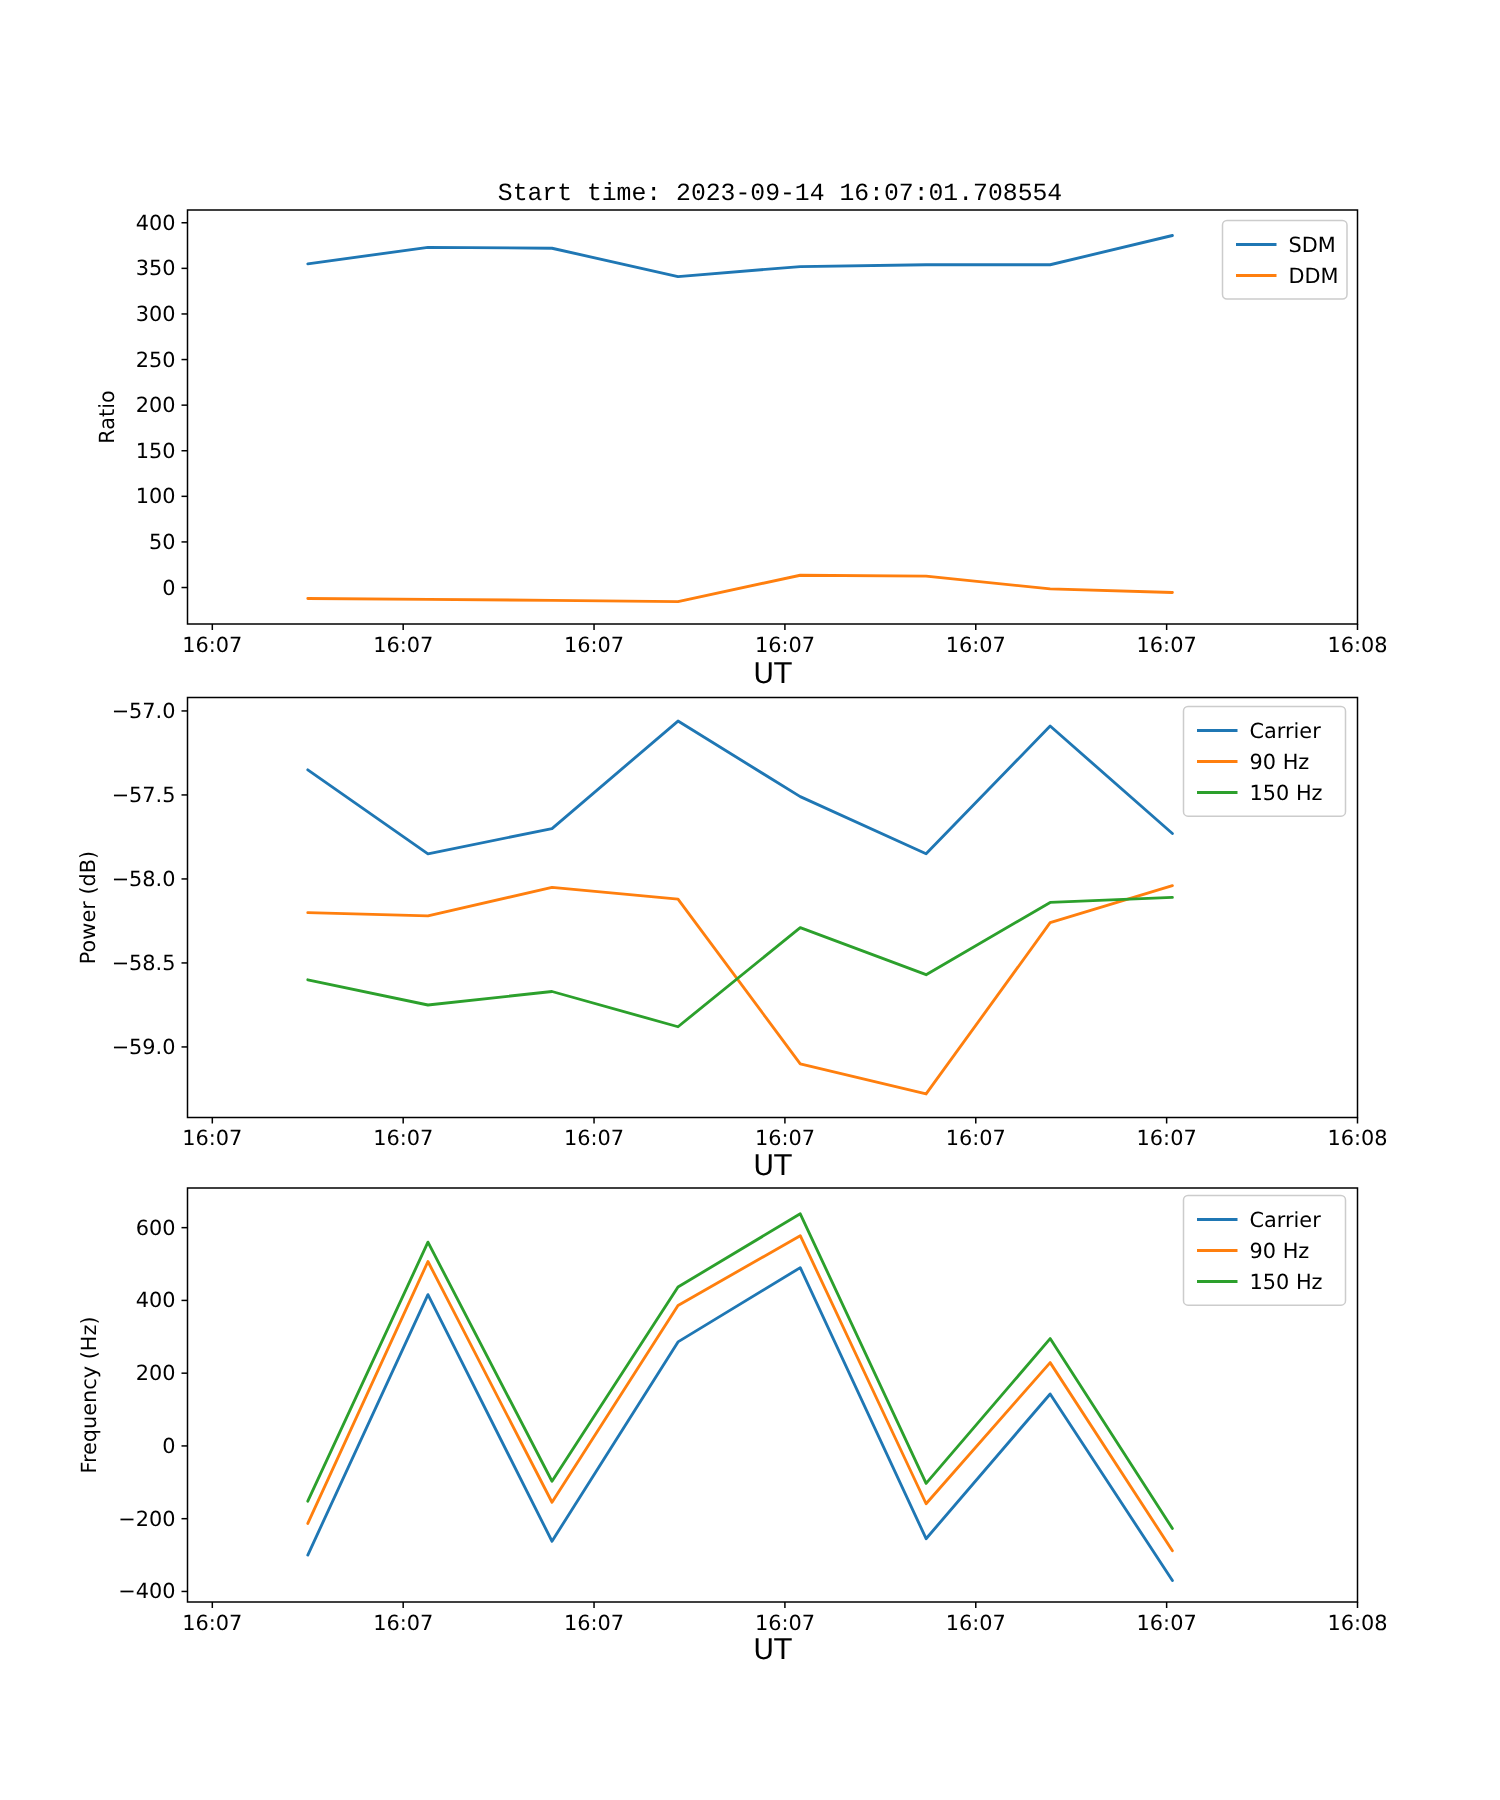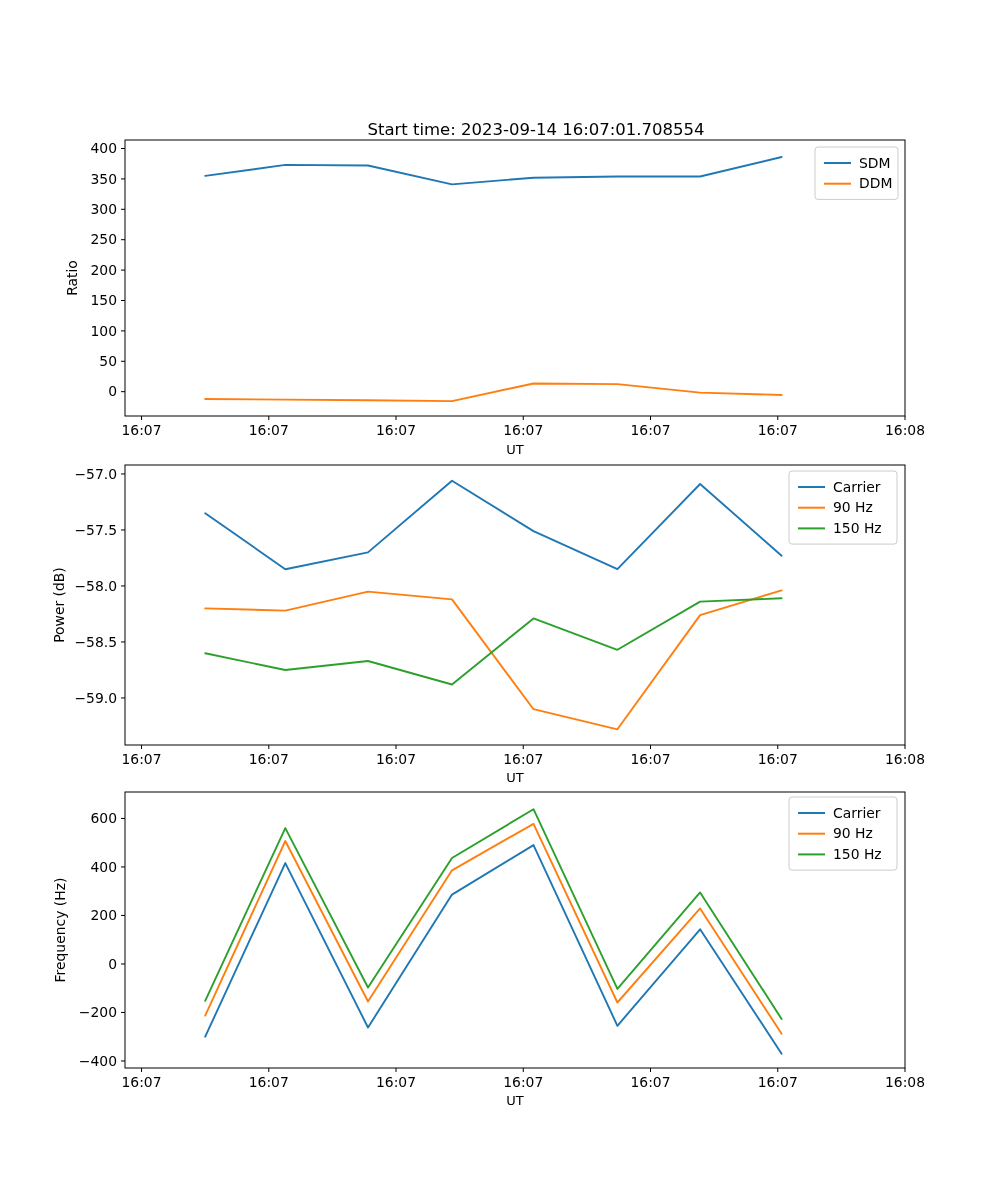--- a/index.html
+++ b/index.html
@@ -3,21 +3,21 @@
 <meta charset="utf-8">
 <style>
   html,body{margin:0;padding:0;}
   body{
     width:1000px;height:1200px;background:#ffffff;position:relative;
     font-family:"DejaVu Sans", sans-serif;color:#000;
   }
   #fig{position:absolute;left:0;top:0;}
   .fig-text{position:absolute;white-space:nowrap;color:#000;}
   .fig-title{font-size:16.5px;transform:translate(-50%,-50%);}
-  .fig-xlabel{font-size:13px;transform:translate(-50%,-50%);}
+  .fig-xlabel{font-size:19px;transform:translate(-50%,-50%);}
   .fig-ylabel{font-size:13.9px;transform:translate(-50%,-50%) rotate(-90deg);}
   svg text{font-family:"DejaVu Sans", sans-serif;}
 </style>
 </head>
 <body>
 
 <svg id="fig" width="1000" height="1200">
     <g>
       <rect x="125" y="140" width="780" height="276" fill="none" stroke="#000" stroke-width="1"></rect>
       <line x1="141.5415986949429" y1="416" x2="141.5415986949429" y2="420" stroke="#000" stroke-width="1"></line>
@@ -137,21 +137,21 @@
         <line x1="798" y1="813" x2="825" y2="813" stroke="#1f77b4" stroke-width="2"></line>
         <text x="833" y="817.7" text-anchor="start" font-size="13.9px" fill="#000">Carrier</text>
         <line x1="798" y1="833.7" x2="825" y2="833.7" stroke="#ff7f0e" stroke-width="2"></line>
         <text x="833" y="838.4000000000001" text-anchor="start" font-size="13.9px" fill="#000">90 Hz</text>
         <line x1="798" y1="854.4" x2="825" y2="854.4" stroke="#2ca02c" stroke-width="2"></line>
         <text x="833" y="859.1" text-anchor="start" font-size="13.9px" fill="#000">150 Hz</text>
       </g>
     </g>
   </svg>
 
-<div class="fig-text fig-title" style="left:536px;top:129px;">Start time: 2023-09-14 16:07:01.708554</div>
+<div class="fig-text fig-title" style="left:520px;top:129px;font-family:Liberation Mono, monospace;">Start time: 2023-09-14 16:07:01.708554</div>
 
 <div class="fig-text fig-ylabel" style="left:72px;top:278px;">Ratio</div>
 <div class="fig-text fig-ylabel" style="left:59px;top:605px;">Power (dB)</div>
 <div class="fig-text fig-ylabel" style="left:60px;top:930px;">Frequency (Hz)</div>
 
 <div class="fig-text fig-xlabel" style="left:515px;top:449px;">UT</div>
 <div class="fig-text fig-xlabel" style="left:515px;top:777px;">UT</div>
 <div class="fig-text fig-xlabel" style="left:515px;top:1100px;">UT</div>
 
 </body></html>

